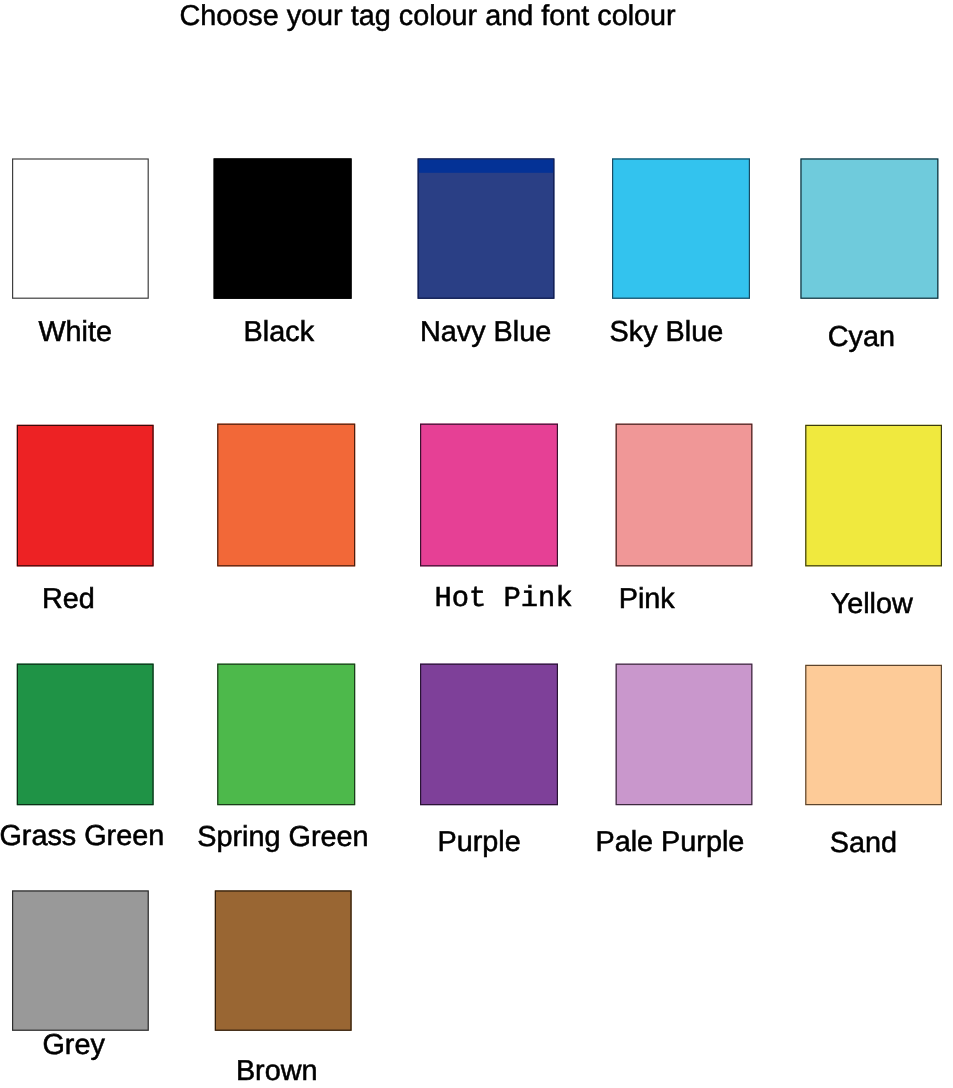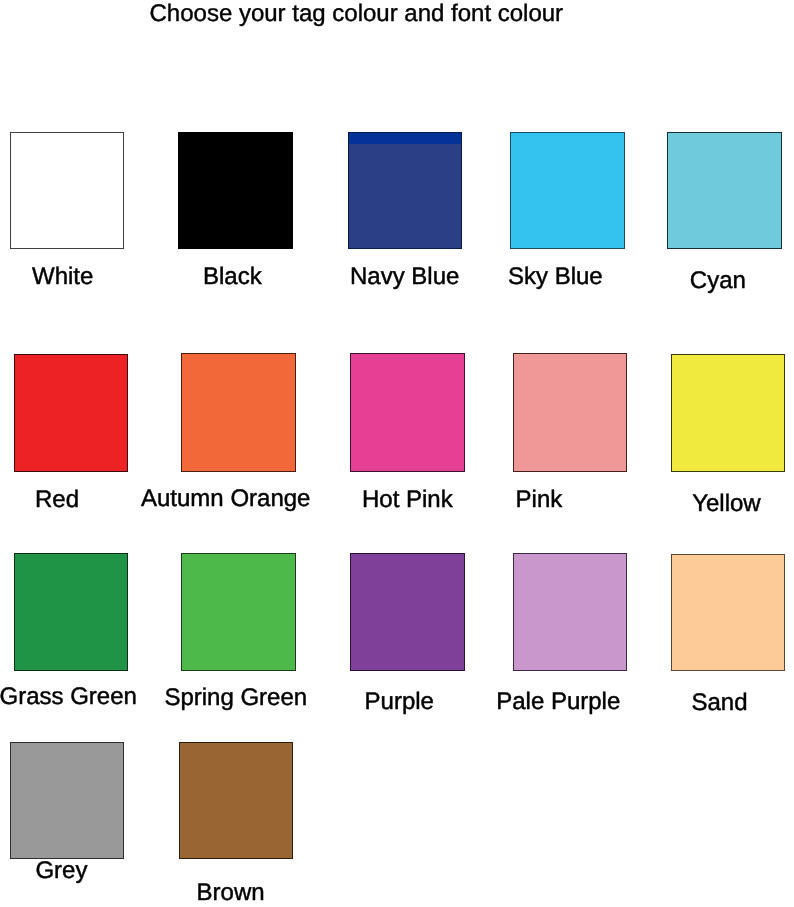--- a/index.html
+++ b/index.html
@@ -76,24 +76,23 @@
     <div class="swatch" style="left: 510px; top: 132px; width: 115px; height: 117px; background: rgb(51, 195, 238); border: 1px solid rgb(26, 76, 99);"></div>
     <div class="swatch-label" style="left: 508px; top: 265px;">Sky Blue</div>
 
     <div class="swatch" style="left: 667px; top: 132px; width: 115px; height: 117px; background: rgb(111, 203, 220); border: 1px solid rgb(20, 48, 58);"></div>
     <div class="swatch-label" style="left: 689.8px; top: 268.8px;">Cyan</div>
 
     <div class="swatch" style="left: 14px; top: 354px; width: 114px; height: 118px; background: rgb(237, 34, 36); border: 1px solid rgb(58, 11, 11);"></div>
     <div class="swatch-label" style="left: 35px; top: 488px;">Red</div>
 
     <div class="swatch" style="left: 181px; top: 353px; width: 115px; height: 119px; background: rgb(242, 104, 56); border: 1px solid rgb(74, 30, 14);"></div>
-    <div class="swatch-label" style="left: 141px; top: 486.8px;">Autumn Orange</div>
 
     <div class="swatch" style="left: 350px; top: 353px; width: 115px; height: 119px; background: rgb(230, 64, 149); border: 1px solid rgb(59, 18, 48);"></div>
-    <div class="swatch-label" style="left: 362px; top: 488px;">Hot Pink</div>
+    <div class="swatch-label" style="left: 362px; top: 488px; font-family: Liberation Mono, monospace;">Hot Pink</div>
 
     <div class="swatch" style="left: 513px; top: 353px; width: 114px; height: 119px; background: rgb(240, 151, 151); border: 1px solid rgb(67, 33, 31);"></div>
     <div class="swatch-label" style="left: 515.6px; top: 488px; text-align: center;">Pink</div>
 
     <div class="swatch" style="left: 671px; top: 354px; width: 114px; height: 118px; background: rgb(240, 233, 62); border: 1px solid rgb(58, 58, 18);"></div>
     <div class="swatch-label" style="left: 692.2px; top: 491.8px;">Yellow</div>
 
     <div class="swatch" style="left: 14px; top: 553px; width: 114px; height: 118px; background: rgb(31, 147, 70); border: 1px solid rgb(13, 46, 24);"></div>
     <div class="swatch-label" style="left: -0.5px; top: 685.3px;">Grass Green</div>
 

